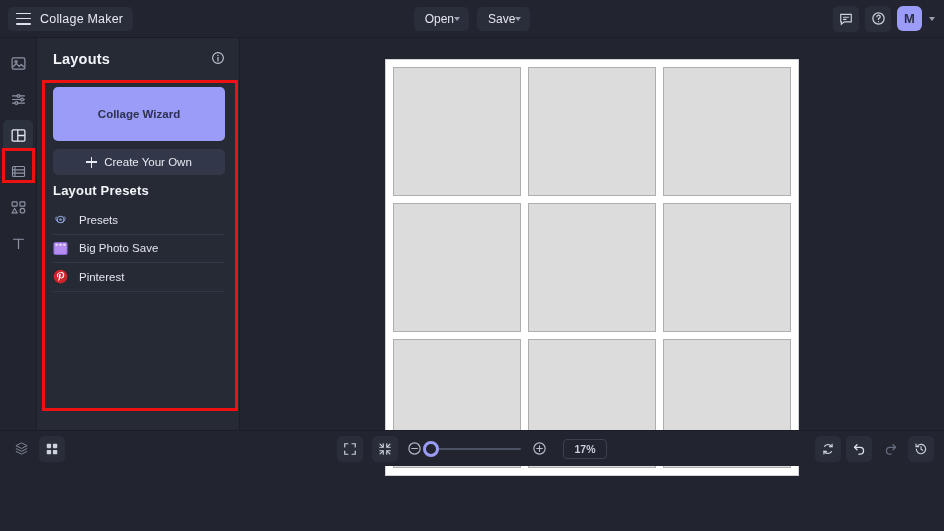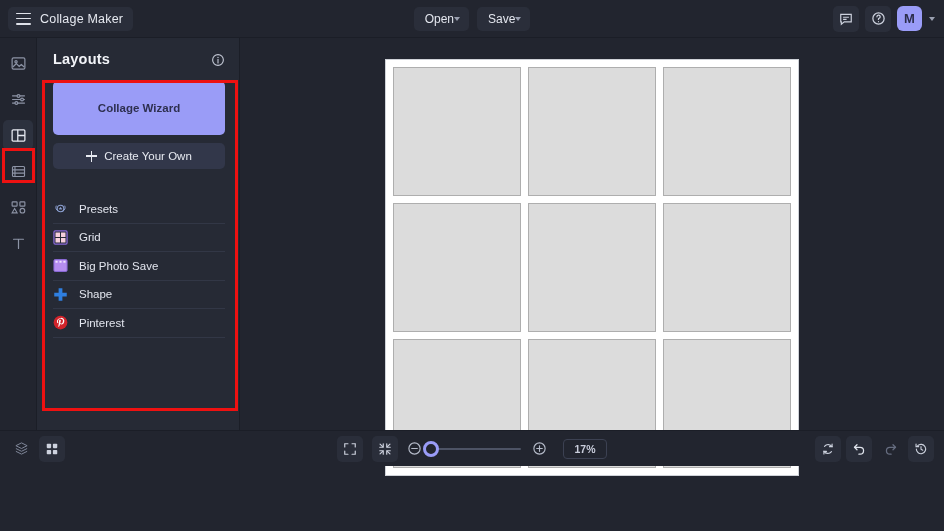--- a/index.html
+++ b/index.html
@@ -89,36 +89,36 @@
 
   
   .panel {
     width: 203px; min-width: 203px;
     background: #262a35;
     border-right: 1px solid #1b1e27;
     padding: 13px 14px 0 16px;
     position: relative;
   }
   .panel-head {
-    display: flex; align-items: flex-end; justify-content: space-between;
-    margin-bottom: 14px;
+    display: flex; align-items: flex-start; justify-content: space-between;
+    margin-bottom: 20px;
   }
   .panel-title { color: #f2f4f8; font-size: 14.5px; font-weight: bold; letter-spacing: .2px; }
   .btn-wizard {
     display: block; width: 100%;
     background: #9a9cf7; color: #2e3050;
     text-align: center; font-size: 11.5px; font-weight: bold;
     padding: 21px 0; border-radius: 5px;
     margin-bottom: 8px;
   }
   .btn-own {
     display: flex; align-items: center; justify-content: center; gap: 7px;
     width: 100%; background: #32374a; color: #e7eaf1;
     font-size: 11.5px; padding: 7px 0; border-radius: 5px;
-    margin-bottom: 26px;
+    margin-bottom: 8px;
   }
   .plus { position: relative; width: 11px; height: 11px; }
   .plus::before, .plus::after {
     content: ""; position: absolute; background: #e7eaf1;
   }
   .plus::before { left: 0; top: 4.7px; width: 11px; height: 1.6px; }
   .plus::after { top: 0; left: 4.7px; height: 11px; width: 1.6px; }
 
   .section-title {
     color: #f2f4f8; font-size: 13px; font-weight: bold;
@@ -305,57 +305,42 @@
         </svg>
       </div>
 
       <div class="btn-wizard">Collage Wizard</div>
 
       <div class="btn-own">
         <span class="plus"></span>
         <span>Create Your Own</span>
       </div>
 
+      <div class="section-title">Layout Presets</div>
 
       <div class="preset">
         <svg class="pic" viewBox="0 0 24 24">
           <circle cx="12" cy="12" r="5.3" fill="none" stroke="#8ea2d4" stroke-width="1.7"></circle>
           <path d="M12 9.2l1 2h2.1l-1.7 1.3.6 2-2-1.2-2 1.2.6-2L8.9 11.2H11z" fill="#8ea2d4"></path>
           <path d="M5 8c-1.4 3 0 6.5 3 8M19 8c1.4 3 0 6.5-3 8" fill="none" stroke="#8ea2d4" stroke-width="1.5" stroke-linecap="round"></path>
         </svg>
         <span class="preset-label">Presets</span>
       </div>
 
-      <div class="preset">
-        <svg class="pic" viewBox="0 0 24 24">
-          <rect x="1.5" y="1.5" width="21" height="21" rx="2" fill="none" stroke="#8b6ad8" stroke-width="2"></rect>
-          <rect x="4" y="4" width="7.2" height="7.2" fill="#f6cfdd"></rect>
-          <rect x="12.8" y="4" width="7.2" height="7.2" fill="#f6cfdd"></rect>
-          <rect x="4" y="12.8" width="7.2" height="7.2" fill="#f6cfdd"></rect>
-          <rect x="12.8" y="12.8" width="7.2" height="7.2" fill="#f6cfdd"></rect>
-        </svg>
-        <span class="preset-label">Grid</span>
-      </div>
 
       <div class="preset">
         <svg class="pic" viewBox="0 0 24 24">
           <rect x="1.5" y="2.5" width="21" height="19" rx="2" fill="#b58df0" stroke="#8b6ad8" stroke-width="1.6"></rect>
           <rect x="4" y="4.5" width="3.4" height="3" fill="#efe4fd"></rect>
           <rect x="10.3" y="4.5" width="3.4" height="3" fill="#efe4fd"></rect>
           <rect x="16.6" y="4.5" width="3.4" height="3" fill="#efe4fd"></rect>
         </svg>
         <span class="preset-label">Big Photo Save</span>
       </div>
 
-      <div class="preset">
-        <svg class="pic" viewBox="0 0 24 24">
-          <path d="M9 2h6v7h7v6h-7v7H9v-7H2V9h7z" fill="#2f7fe0"></path>
-        </svg>
-        <span class="preset-label">Shape</span>
-      </div>
 
 
       <div class="preset">
         <svg class="pic" viewBox="0 0 24 24">
           <circle cx="12" cy="12" r="11" fill="#d2232a"></circle>
           <path d="M12.3 5.2c-4 0-6 2.7-6 5 0 1.4.5 2.6 1.7 3 .2.1.4 0 .4-.2l.2-.7c.1-.2 0-.3-.1-.5-.4-.5-.6-1.1-.6-1.8 0-2.2 1.7-4.2 4.3-4.2 2.4 0 3.7 1.4 3.7 3.3 0 2.5-1.1 4.6-2.8 4.6-.9 0-1.6-.8-1.4-1.7.3-1.1.8-2.3.8-3.1 0-.7-.4-1.3-1.2-1.3-1 0-1.7 1-1.7 2.3 0 .8.3 1.4.3 1.4L8.8 16c-.3 1.4-.1 3.1 0 3.3 0 .1.2.1.2 0 .1-.1 1.3-1.6 1.7-3.1l.6-2.2c.3.6 1.2 1.1 2.1 1.1 2.8 0 4.7-2.5 4.7-5.9 0-2.5-2.1-4.9-5.3-4.9z" fill="#fff"></path>
         </svg>
         <span class="preset-label">Pinterest</span>
       </div>
     </div>

